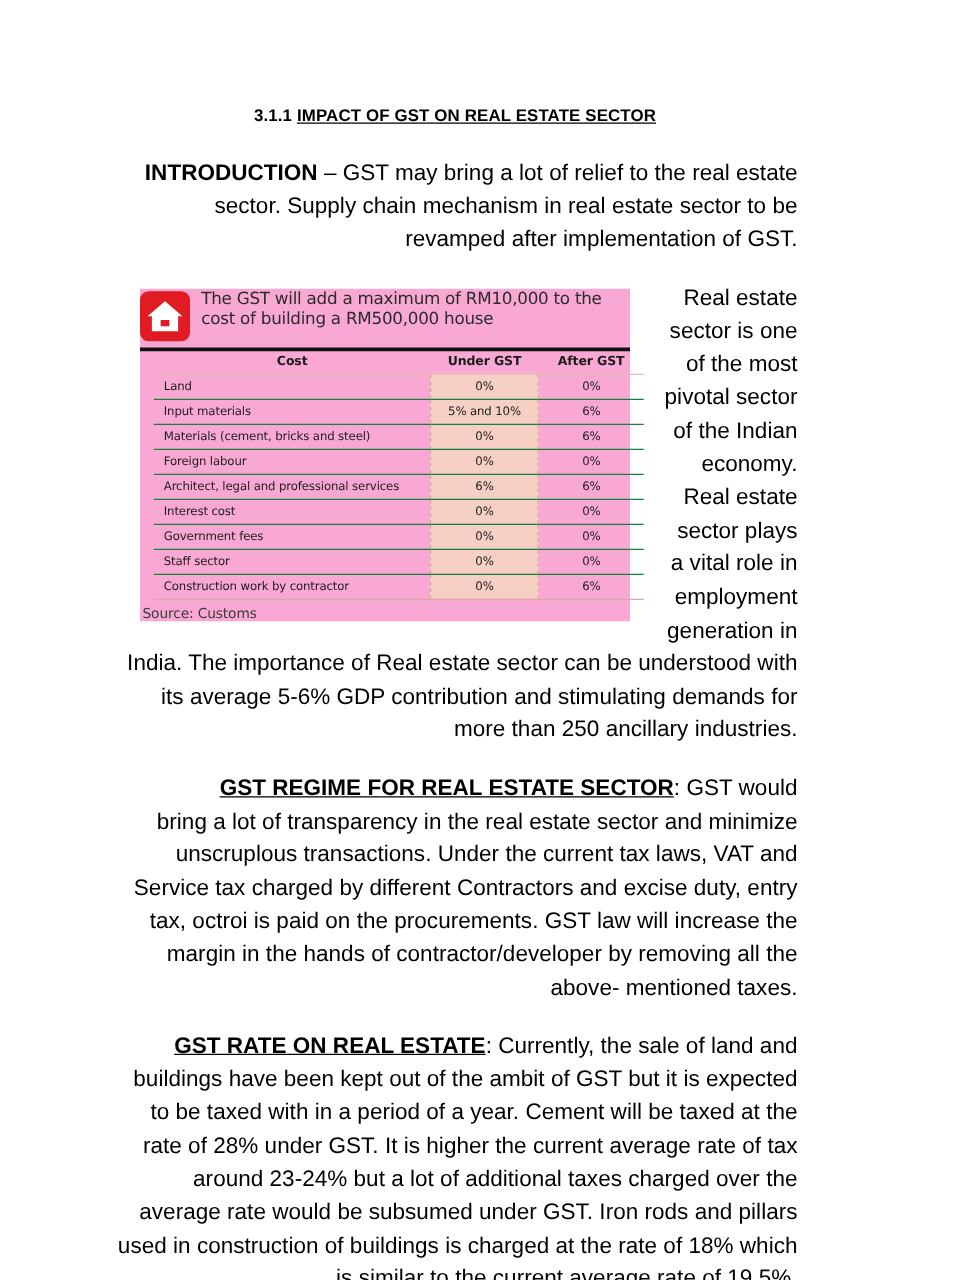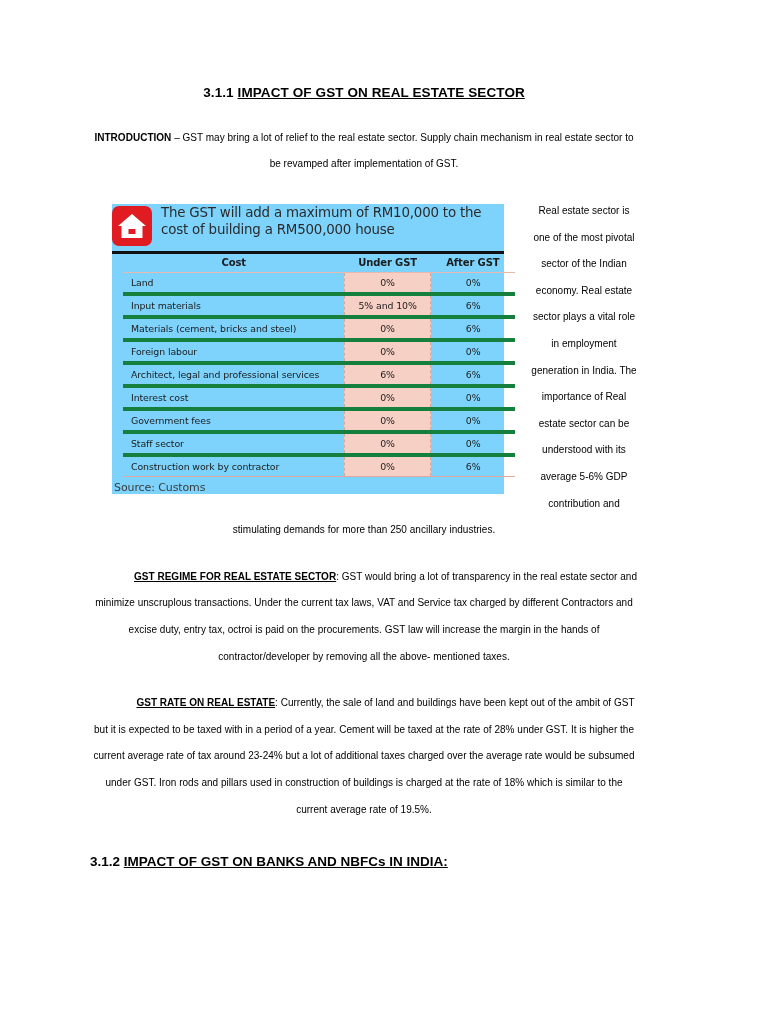--- a/index.html
+++ b/index.html
@@ -39,37 +39,37 @@
     text-align: left;
     font-size: 13.5px;
     font-weight: bold;
     margin: 30px 0 0 0;
     line-height: 1.4;
   }
   .heading-mid .ul { text-decoration: underline; }
 
   
   p.body {
-    font-size: 10px;
+    font-size: 18px;
     line-height: 26.6px;
     margin: 0 0 8px 0;
-    text-align: center;
+    text-align: right;
     letter-spacing: 0.02px;
   }
   .lead { font-weight: bold; }
   .lead-ul { font-weight: bold; text-decoration: underline; margin-left: 43px; }
 
   .spacer-sm { height: 12px; }
 
   
   .figure {
     float: left;
     width: 392px;
     margin: 6px 26px 10px 22px;
-    background: #7dd3fc;
+    background: #f9a8d4;
   }
   .fig-head {
     display: flex;
     align-items: flex-start;
     gap: 9px;
     padding: 0 0 4px 0;
   }
   .house-badge {
     flex: 0 0 auto;
     width: 40px;
@@ -114,21 +114,21 @@
     font-size: 10px;
     text-align: center;
     padding: 3px 2px 4px 2px;
     border-bottom: 1.3px solid #e8b9b1;
     letter-spacing: -0.1px;
   }
   table.gst th.cost-h { text-align: center; }
 
   table.gst td {
     padding: 3px 4px;
-    border-bottom: 4px solid #15803d;
+    border-bottom: 1px solid #15803d;
     letter-spacing: -0.1px;
     height: 13px;
   }
   table.gst td.label { text-align: left; padding-left: 8px; }
   table.gst td.val   { text-align: center; }
   table.gst td.before {
     background: #f6cfc5;
     border-left: 1px dashed #d8a79d;
     border-right: 1px dashed #d8a79d;
   }

